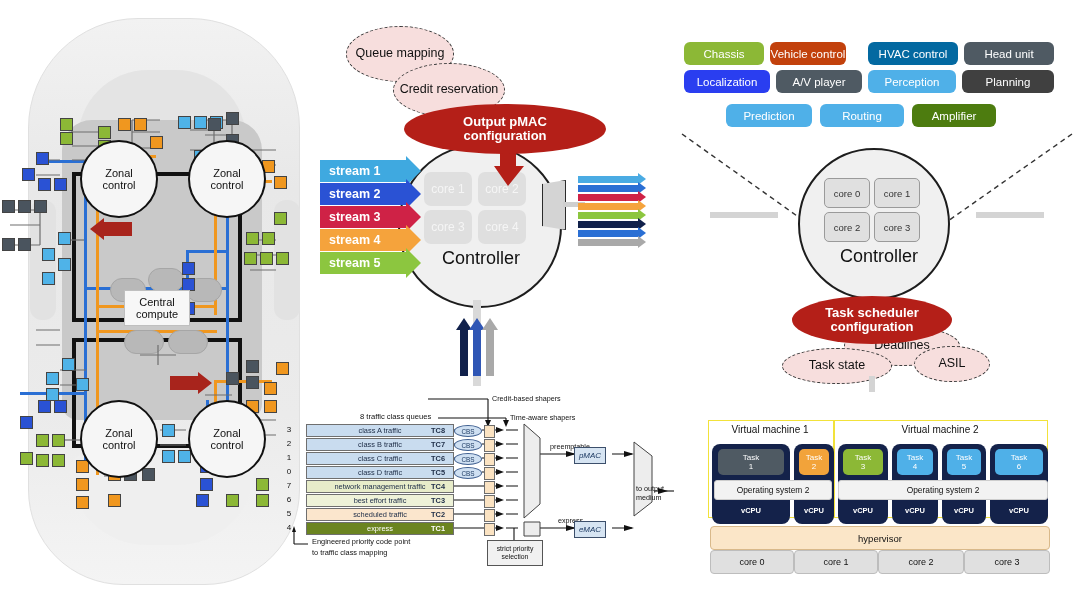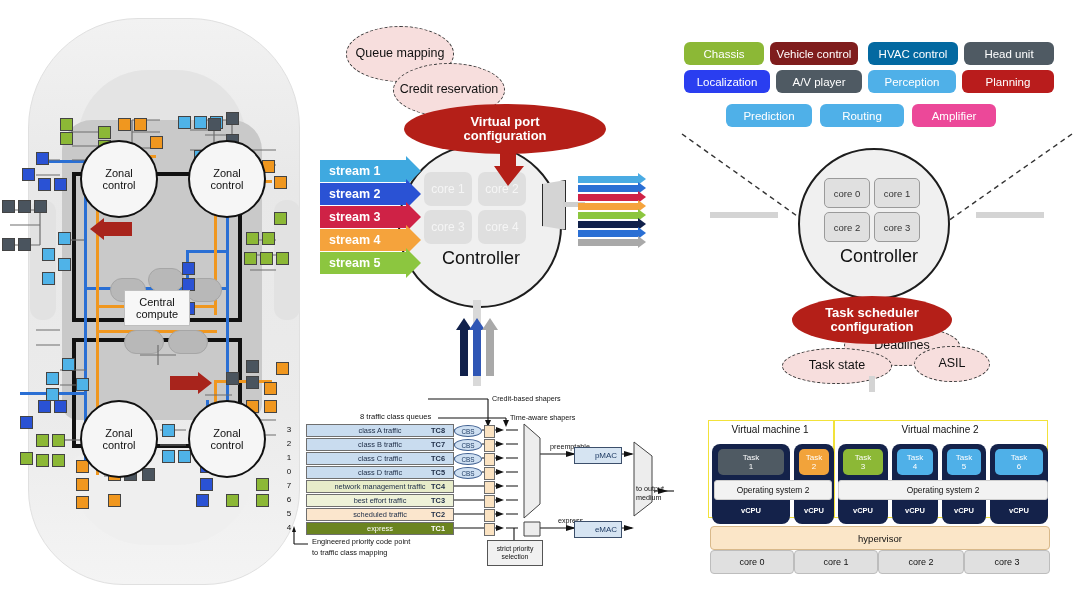--- a/index.html
+++ b/index.html
@@ -72,21 +72,21 @@
      box-sizing:border-box;display:flex;align-items:center;justify-content:center;
      font-size:7.4px;color:#21304a;}
   .tcnum{position:absolute;left:6px;font-size:8px;color:#111;width:10px;text-align:center;}
   .tctag{position:absolute;right:8px;font-size:7.4px;color:#21304a;font-weight:bold;}
   .cbs{position:absolute;width:26px;height:10px;border-radius:50%;
      background:#cfe0f2;border:1px solid #3f5f90;display:flex;align-items:center;
      justify-content:center;font-size:6.4px;color:#1d3a63;}
   .gate{position:absolute;width:9px;height:10.5px;background:#fbe3c2;border:1px solid #6d6d6d;}
   .macbox{position:absolute;width:30px;height:15px;background:#d6e4f2;
      border:1px solid #3c4f6b;display:flex;align-items:center;justify-content:center;
-     font-size:8px;color:#1d3a63;padding-left:16px;}
+     font-size:8px;color:#1d3a63;font-style:italic;}
   .cap{position:absolute;font-size:7.2px;color:#111;}
   .spbox{position:absolute;width:54px;height:24px;background:#f1f1f1;border:1px solid #555;
      display:flex;flex-direction:column;align-items:center;justify-content:center;
      font-size:6.8px;color:#111;line-height:7.6px;text-align:center;}
 
   
   #vm{left:686px;top:400px;width:390px;height:175px;}
   .vmbox{position:absolute;border:1.3px solid #f2e23a;}
   .vmlabel{position:absolute;font-size:10px;color:#111;text-align:center;}
   .vcpu-col{position:absolute;background:#14224a;border-radius:8px;}
@@ -296,21 +296,21 @@
 
 <div class="panel" id="mid-top">
   <div class="ell" style="left:26px;top:18px;width:106px;height:54px;">
     <span>Queue mapping</span>
   </div>
   <div class="ell" style="left:73px;top:55px;width:110px;height:52px;">
     <span>Credit reservation</span>
   </div>
 
   <div class="redell" style="left:84px;top:96px;width:202px;height:50px;flex-direction:column;">
-    <span>Virtual port</span>
+    <span>Output pMAC</span>
     <span>configuration</span>
   </div>
   <svg style="position:absolute;left:174px;top:136px;z-index:8;" width="30" height="42">
     <polygon points="6,0 22,0 22,22 30,22 14,42 0,22 6,22" fill="#b41f18"></polygon>
   </svg>
 
   <div class="ctrl-circle" style="left:78px;top:136px;width:160px;height:160px;"></div>
   <div class="core" style="left:104px;top:164px;width:48px;height:34px;">
     <span>core 1</span>
     </div>
@@ -361,50 +361,50 @@
     <polygon points="4,60 4,14 0,14 8,2 16,14 12,14 12,60" fill="#11214b"></polygon>
     <polygon points="17,60 17,14 13,14 21,2 29,14 25,14 25,60" fill="#2f56b5"></polygon>
     <polygon points="30,60 30,14 26,14 34,2 42,14 38,14 38,60" fill="#a9a9a9"></polygon>
   </svg>
 </div>
 
 <div class="panel" id="right-top">
   <div class="chip" style="left:8px;top:34px;width:80px;background:#8cb836;">
     <span>Chassis</span>
     </div>
-  <div class="chip" style="left:94px;top:34px;width:88px;background:#7f1d1d;">
+  <div class="chip" style="left:94px;top:34px;width:76px;background:#c2410c;">
     <span>Vehicle control</span>
     </div>
   <div class="chip" style="left:192px;top:34px;width:90px;background:#0369a1;">
     <span>HVAC control</span>
     </div>
   <div class="chip" style="left:288px;top:34px;width:90px;background:#4f5a63;">
     <span>Head unit</span>
     </div>
 
   <div class="chip" style="left:8px;top:62px;width:86px;background:#2a3ef0;">
     <span>Localization</span>
     </div>
   <div class="chip" style="left:100px;top:62px;width:86px;background:#4f5a63;">
     <span>A/V player</span>
     </div>
   <div class="chip" style="left:192px;top:62px;width:88px;background:#4fb0e8;">
     <span>Perception</span>
     </div>
-  <div class="chip" style="left:286px;top:62px;width:92px;background:#b91c1c;">
+  <div class="chip" style="left:286px;top:62px;width:92px;background:#404040;">
     <span>Planning</span>
     </div>
 
   <div class="chip" style="left:50px;top:96px;width:86px;background:#4fb0e8;">
     <span>Prediction</span>
     </div>
   <div class="chip" style="left:144px;top:96px;width:84px;background:#4fb0e8;">
     <span>Routing</span>
     </div>
-  <div class="chip" style="left:236px;top:96px;width:84px;background:#ec4899;">
+  <div class="chip" style="left:236px;top:96px;width:84px;background:#4d7c0f;">
     <span>Amplifier</span>
     </div>
 
   <svg style="position:absolute;left:0;top:120px;" width="404" height="110">
     <line x1="6" y1="6" x2="138" y2="100" stroke="#333" stroke-width="1.4" stroke-dasharray="5,4"></line>
     <line x1="396" y1="6" x2="262" y2="100" stroke="#333" stroke-width="1.4" stroke-dasharray="5,4"></line>
   </svg>
 
   <div style="position:absolute;left:34px;top:204px;width:68px;height:6px;background:#d4d4d4;"></div>
   <div style="position:absolute;left:300px;top:204px;width:68px;height:6px;background:#d4d4d4;"></div>

